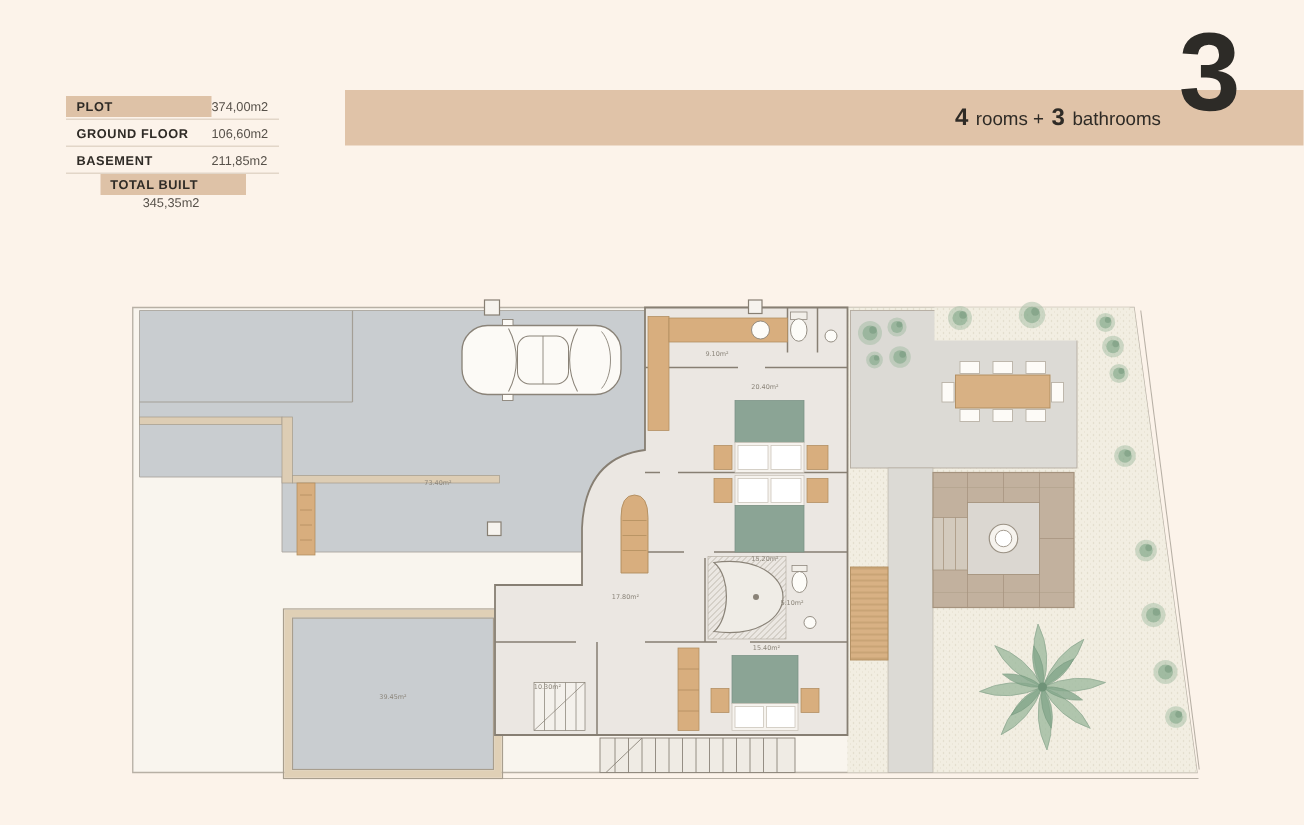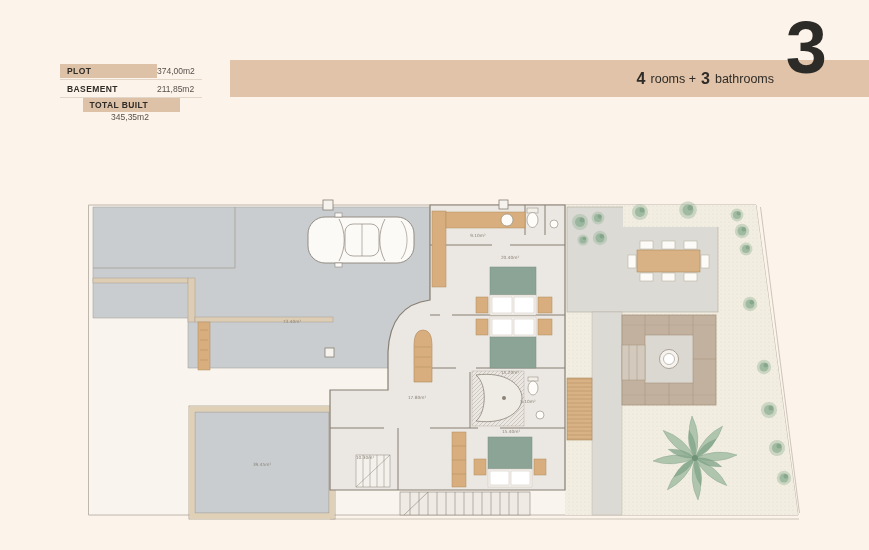--- a/index.html
+++ b/index.html
@@ -3,21 +3,21 @@
 <meta charset="utf-8">
 <style>
   html,body{margin:0;padding:0;}
   body{
     width:869px;height:550px;position:relative;overflow:hidden;
     background:#fcf3ea;
     font-family:"Liberation Sans","DejaVu Sans",sans-serif;
     color:#2f2b26;
   }
   
-  .spec-table{position:absolute;left:60px;top:62px;width:142px;}
+  .spec-table{position:absolute;left:44px;top:62px;width:142px;}
   .spec-row{display:flex;align-items:center;height:17px;border-bottom:1px solid #e2d6c8;}
   .spec-row:last-child{border-bottom:none;flex-direction:column;}
   .spec-label{width:86px;padding:2px 4px 2px 7px;font-size:8.5px;font-weight:bold;letter-spacing:.4px;}
   .spec-row.hl .spec-label{background:#dec2a7;}
   .spec-value{flex:1;text-align:left;font-size:8.5px;color:#57514a;padding-right:2px;}
   
   .banner{position:absolute;left:230px;top:60px;right:0;height:37px;background:#e0c3a8;}
   .banner-text{position:absolute;right:95px;top:0;height:37px;display:inline-flex;align-items:center;gap:5px;font-size:12.5px;color:#2f2b26;}
   .banner-text b{font-size:16px;font-weight:bold;}
   .big-number{position:absolute;right:42px;top:14px;font-size:74px;line-height:.92;font-weight:bold;color:#2d2b27;}
@@ -28,20 +28,24 @@
 </style>
 </head>
 <body>
 
 <div class="spec-table">
   <div class="spec-row hl">
     <span class="spec-label">PLOT</span>
     <span class="spec-value">374,00m2</span>
   </div>
   <div class="spec-row">
+    <span class="spec-label">GROUND FLOOR</span>
+    <span class="spec-value">106,60m2</span>
+  </div>
+  <div class="spec-row">
     <span class="spec-label">BASEMENT</span>
     <span class="spec-value">211,85m2</span>
   </div>
   <div class="spec-row hl">
     <span class="spec-label">TOTAL BUILT</span>
     <span class="spec-value">345,35m2</span>
   </div>
 </div>
 
 <div class="banner">

